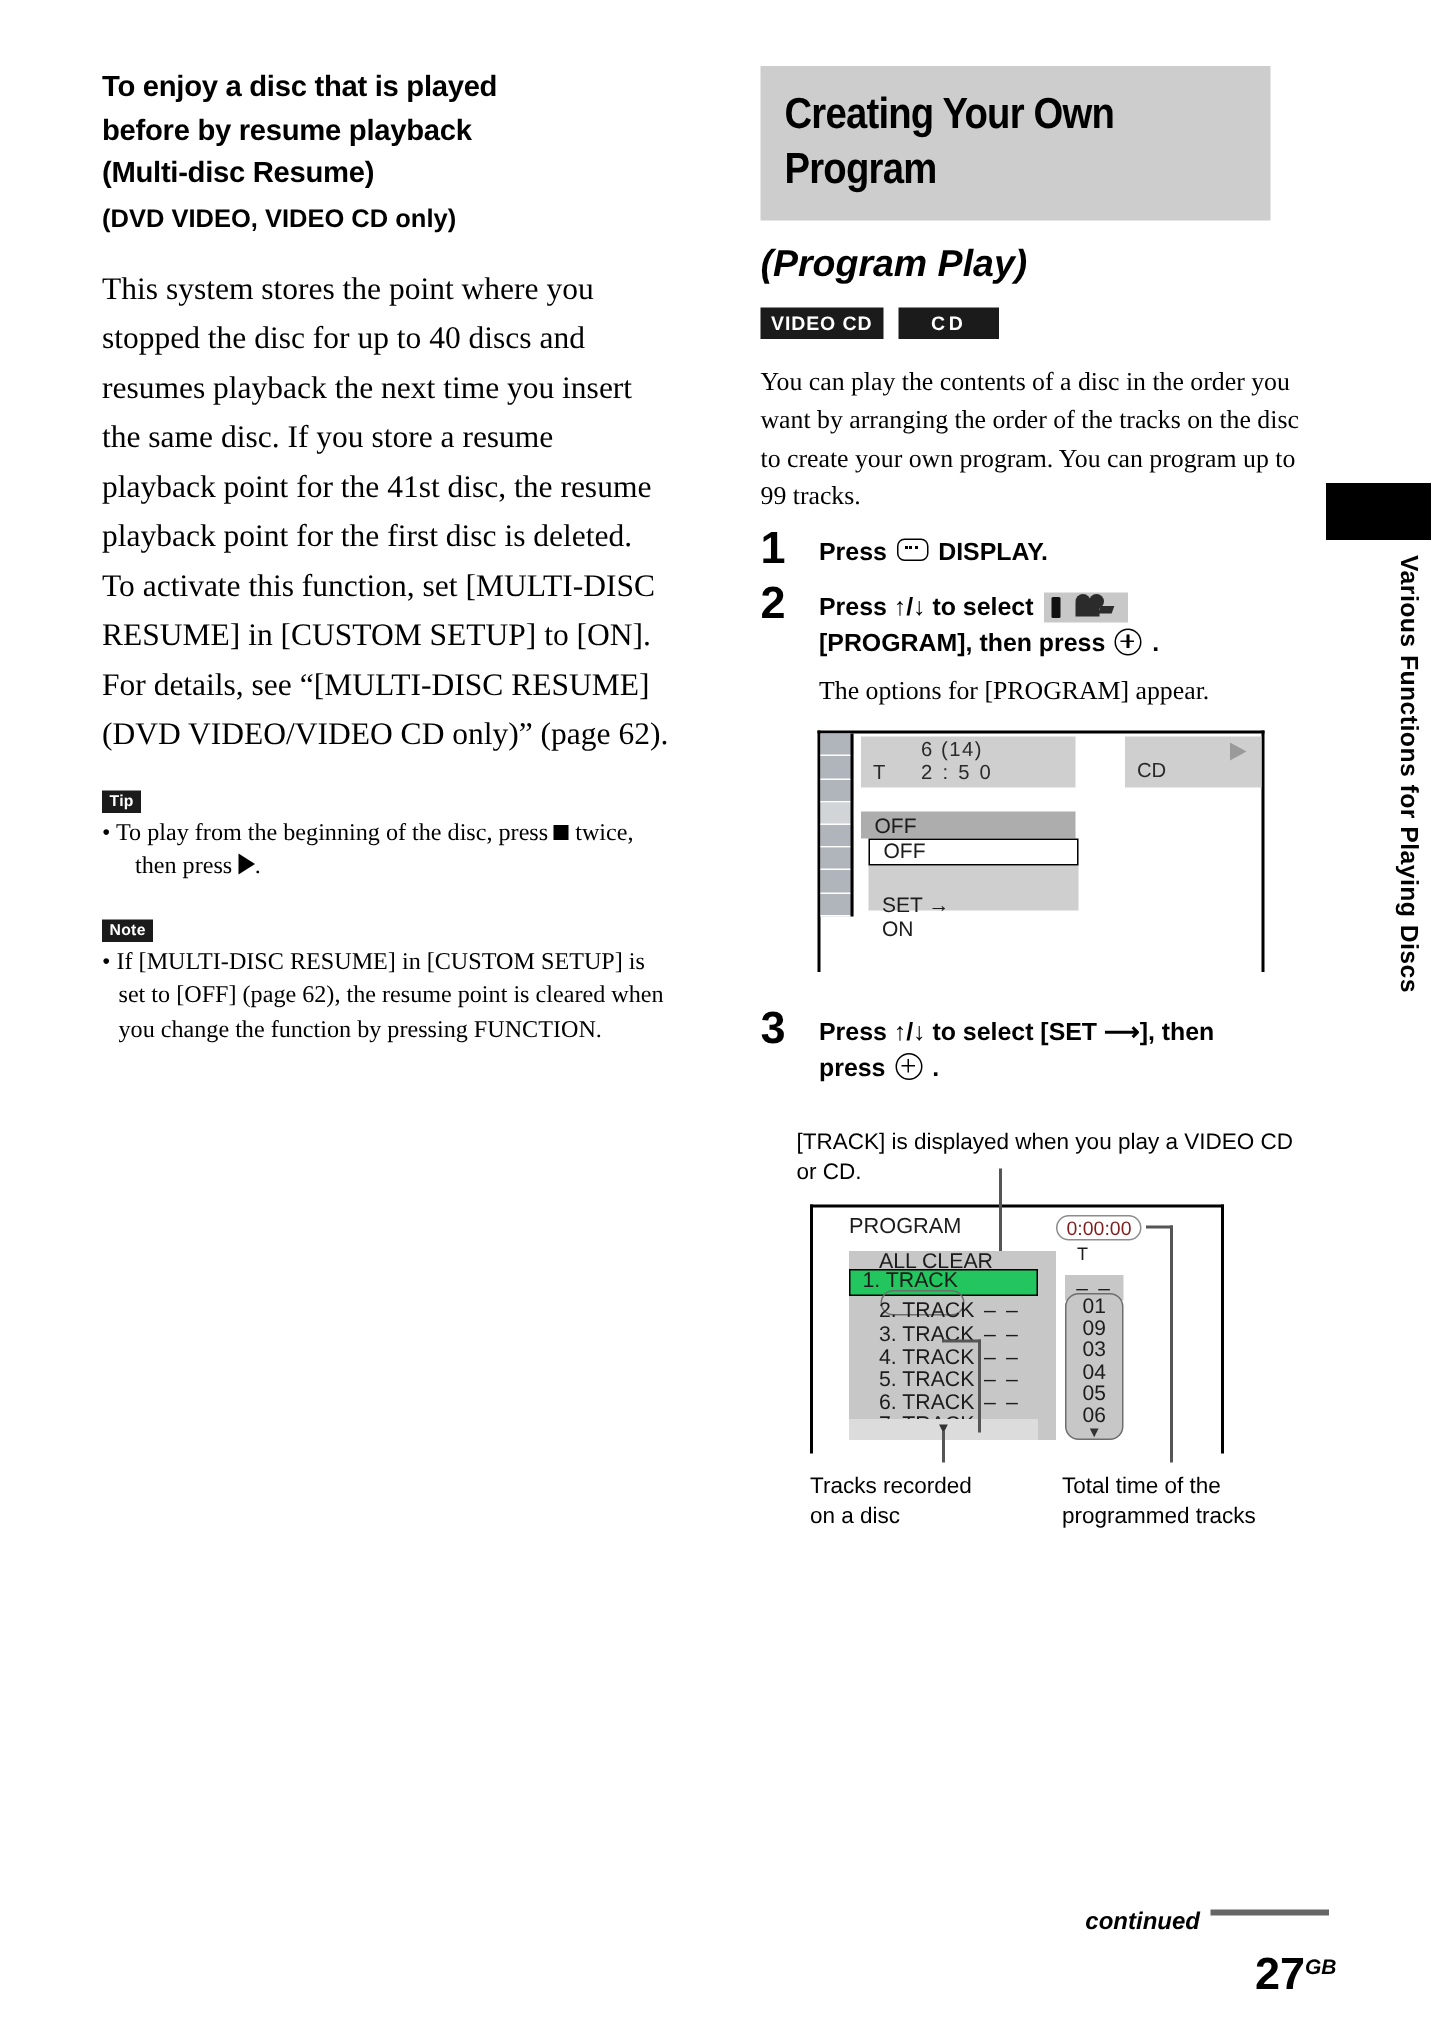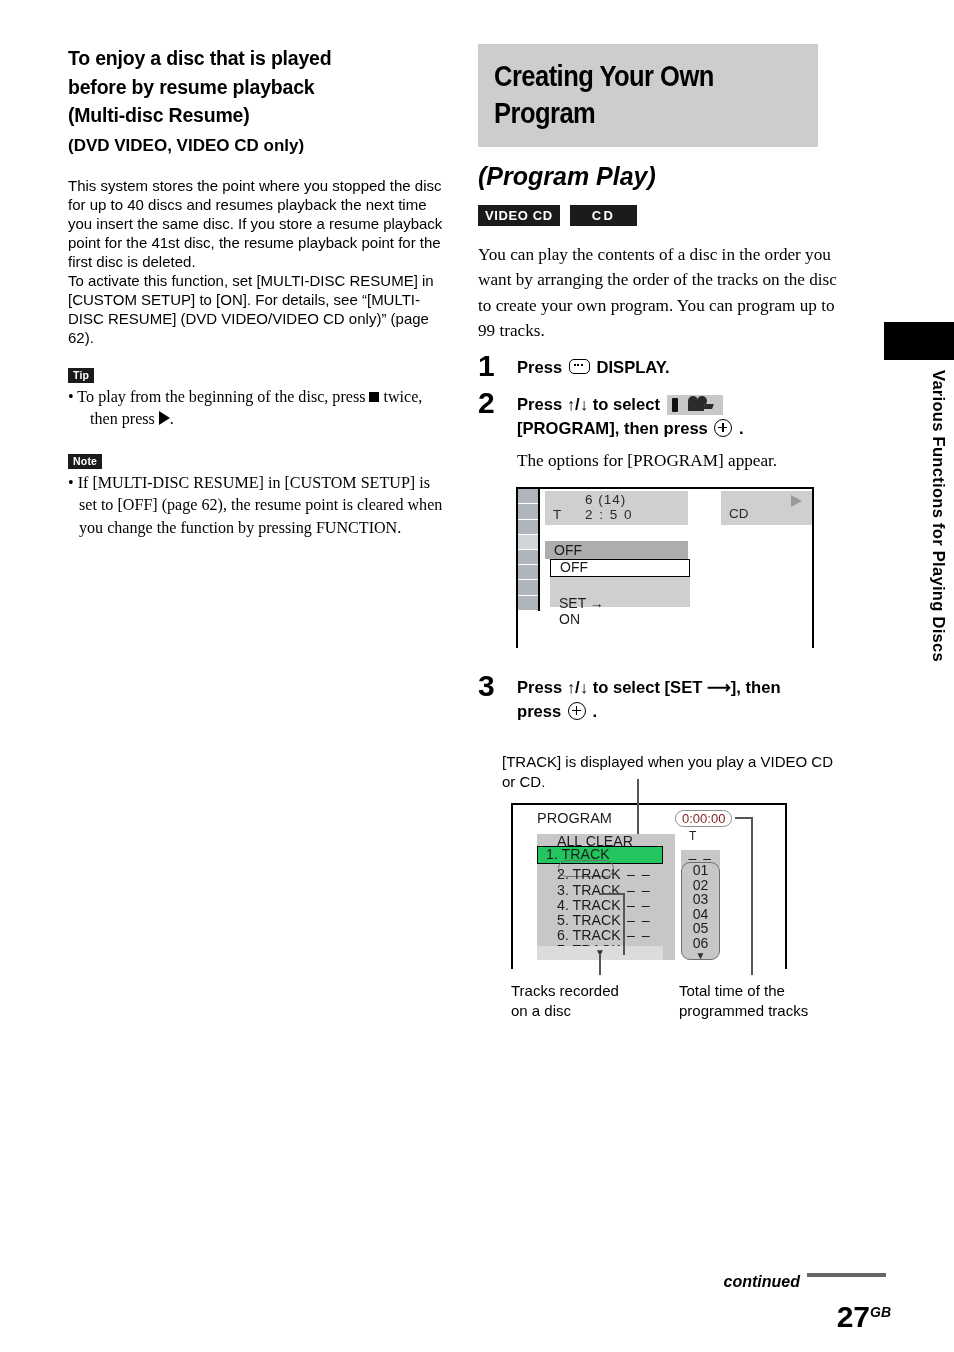--- a/index.html
+++ b/index.html
@@ -39,23 +39,23 @@
   }
   .sect-sub {
     font-family: "Liberation Sans", sans-serif;
     font-weight: bold;
     font-size: 17px;
     line-height: 26px;
     margin-top: 3px;
   }
 
   .body-par {
-    font-family: Liberation Sans, sans-serif;
-    font-size: 15px;
-    line-height: 19px;
+    font-family: Liberation Serif, serif;
+    font-size: 21px;
+    line-height: 33px;
     margin-top: 17px;
     text-align: left;
   }
   .body-par.tight { margin-top: 0; }
 
   .chip {
     display: inline-block;
     background: #1b1b1b;
     color: #ffffff;
     font-family: "Liberation Sans", sans-serif;
@@ -90,21 +90,21 @@
     border-left: 11px solid #000;
     border-top: 7px solid transparent;
     border-bottom: 7px solid transparent;
     vertical-align: -1px;
     position: relative;
   }
 
   
   #right-col {
     position: absolute;
-    left: 478px;
+    left: 507px;
     top: 44px;
     width: 372px;
   }
 
   #title-band {
     background: #cdcdcd;
     padding: 14px 16px 15px 16px;
     width: 340px;
     box-sizing: border-box;
   }
@@ -679,21 +679,21 @@
         <div class="scrolldown">▼</div>
       </div>
 
       <div class="callout-line" style="left:86px; top:149px; width:2px; height:21px;"></div>
       <div class="callout-line" style="left:86px; top:88px; width:26px; height:2px;"></div>
       <div class="callout-line" style="left:110px; top:88px; width:2px; height:62px;"></div>
 
       <div class="num-head">– –</div>
       <div class="num-list">
         <div class="n">01</div>
-        <div class="n">02</div>
+        <div class="n">09</div>
         <div class="n">03</div>
         <div class="n">04</div>
         <div class="n">05</div>
         <div class="n">06</div>
         <div class="scrolldown">▼</div>
       </div>
     </div>
 
     <div class="fig-captions">
       <div class="c1">

